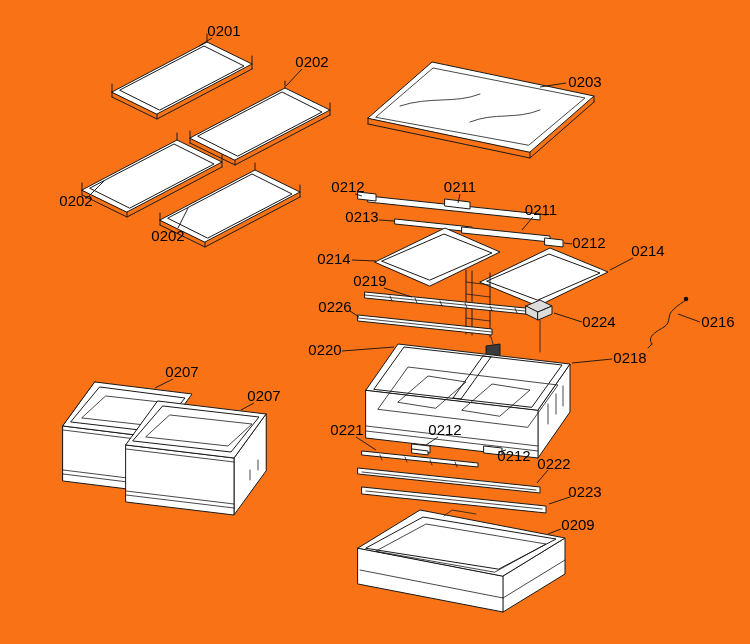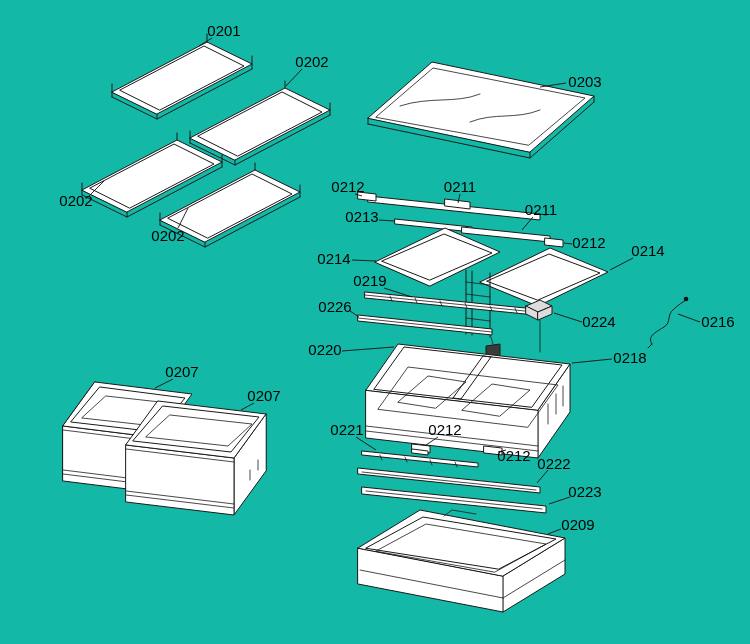--- a/index.html
+++ b/index.html
@@ -1,16 +1,16 @@
 <!DOCTYPE html>
 <html><head>
 <meta charset="utf-8">
 <style>
   html,body{margin:0;padding:0;background:#ffffff;}
-  .frame{position:relative;width:750px;height:644px;background:#14b8a6;overflow:hidden;
+  .frame{position:relative;width:750px;height:644px;background:#f97316;overflow:hidden;
          font-family:"Liberation Sans", sans-serif;}
   svg{display:block;}
   .ln{stroke:#1a1a1a;stroke-width:1;fill:none;stroke-linejoin:round;stroke-linecap:round;}
   .solid{fill:#ffffff;}
   .thin{stroke-width:0.8;}
   .leader{stroke:#111111;stroke-width:0.9;fill:none;}
   .part-label{font-family:"Liberation Sans", sans-serif;font-size:15px;fill:#000000;}
   .dark{fill:#3a3a3a;stroke:#1a1a1a;}
   .grey{fill:#dcdcdc;}
 </style>

